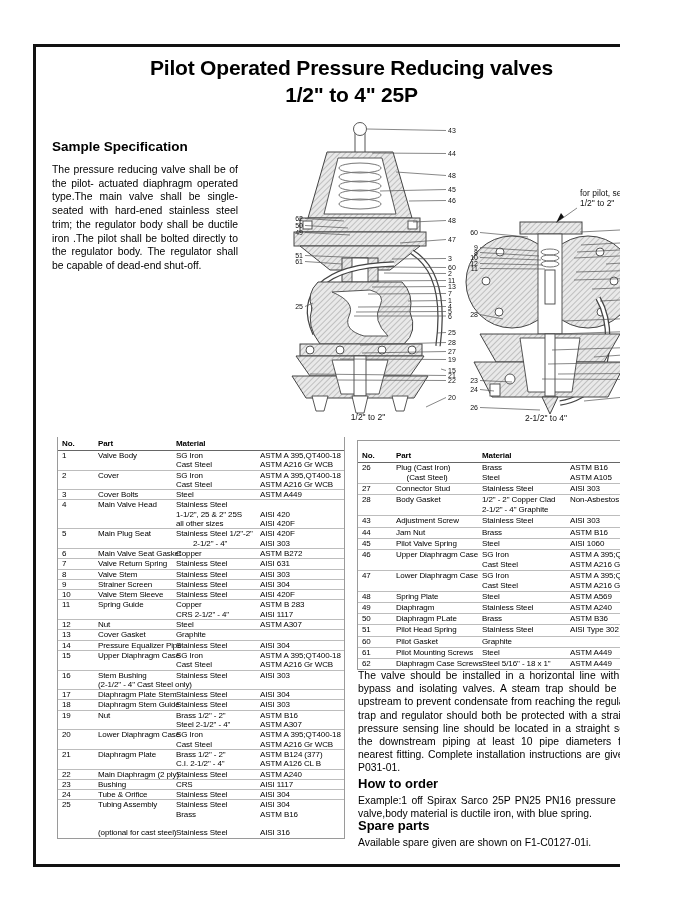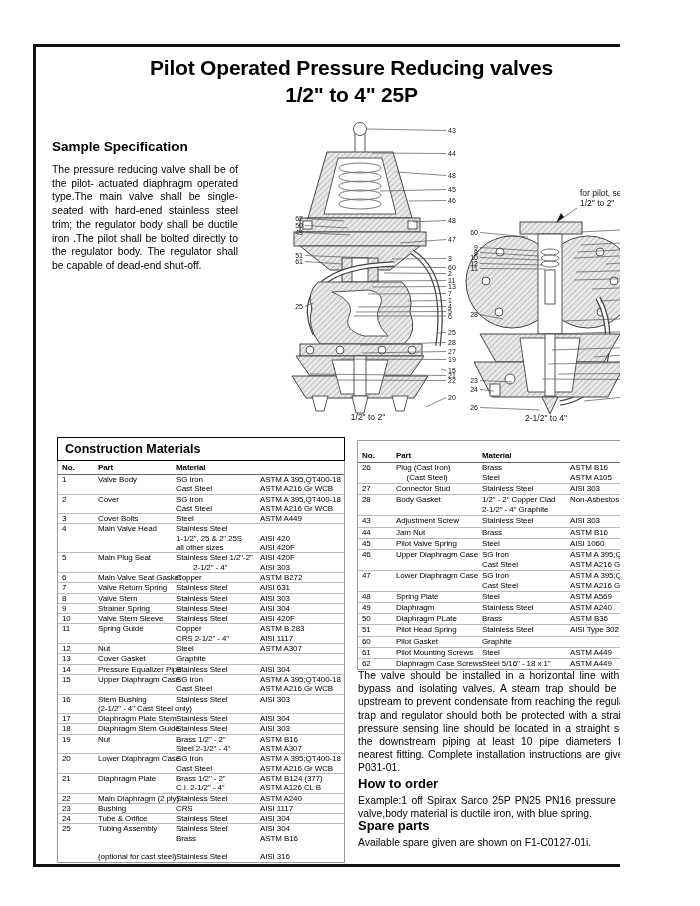--- a/index.html
+++ b/index.html
@@ -261,21 +261,20 @@
         <line x1="630" y1="373.5" x2="558" y2="374" class="leader"></line>
         <text x="632" y="376" text-anchor="start" class="callout">21</text>
         <line x1="630" y1="379.5" x2="542" y2="379" class="leader"></line>
         <text x="632" y="382" text-anchor="start" class="callout">22</text>
         <line x1="630" y1="396.5" x2="584" y2="401" class="leader"></line>
         <text x="632" y="399" text-anchor="start" class="callout">20</text>
       </g>
   </svg>
 
   <div id="t-left" class="tbox">
-    <div class="ttitle">Construction Materials</div>
     <div class="tgrid">
       <div class="thead">
         <span class="tc">No.</span>
         <span class="tc">Part</span>
         <span class="tc">Material</span>
         <span class="tc"></span>
       </div>
       <div class="tbody" id="left-tbody">
           <div class="tline">
             <span class="tc c0">1</span>
@@ -350,21 +349,21 @@
             <span class="tc c3">AISI 631</span>
           </div>
           <div class="tline sep">
             <span class="tc c0">8</span>
             <span class="tc c1">Valve Stem</span>
             <span class="tc c2">Stainless Steel</span>
             <span class="tc c3">AISI 303</span>
           </div>
           <div class="tline sep">
             <span class="tc c0">9</span>
-            <span class="tc c1">Strainer Spring</span>
+            <span class="tc c1">Strainer Screen</span>
             <span class="tc c2">Stainless Steel</span>
             <span class="tc c3">AISI 304</span>
           </div>
           <div class="tline sep">
             <span class="tc c0">10</span>
             <span class="tc c1">Valve Stem Sleeve</span>
             <span class="tc c2">Stainless Steel</span>
             <span class="tc c3">AISI 420F</span>
           </div>
           <div class="tline sep">

